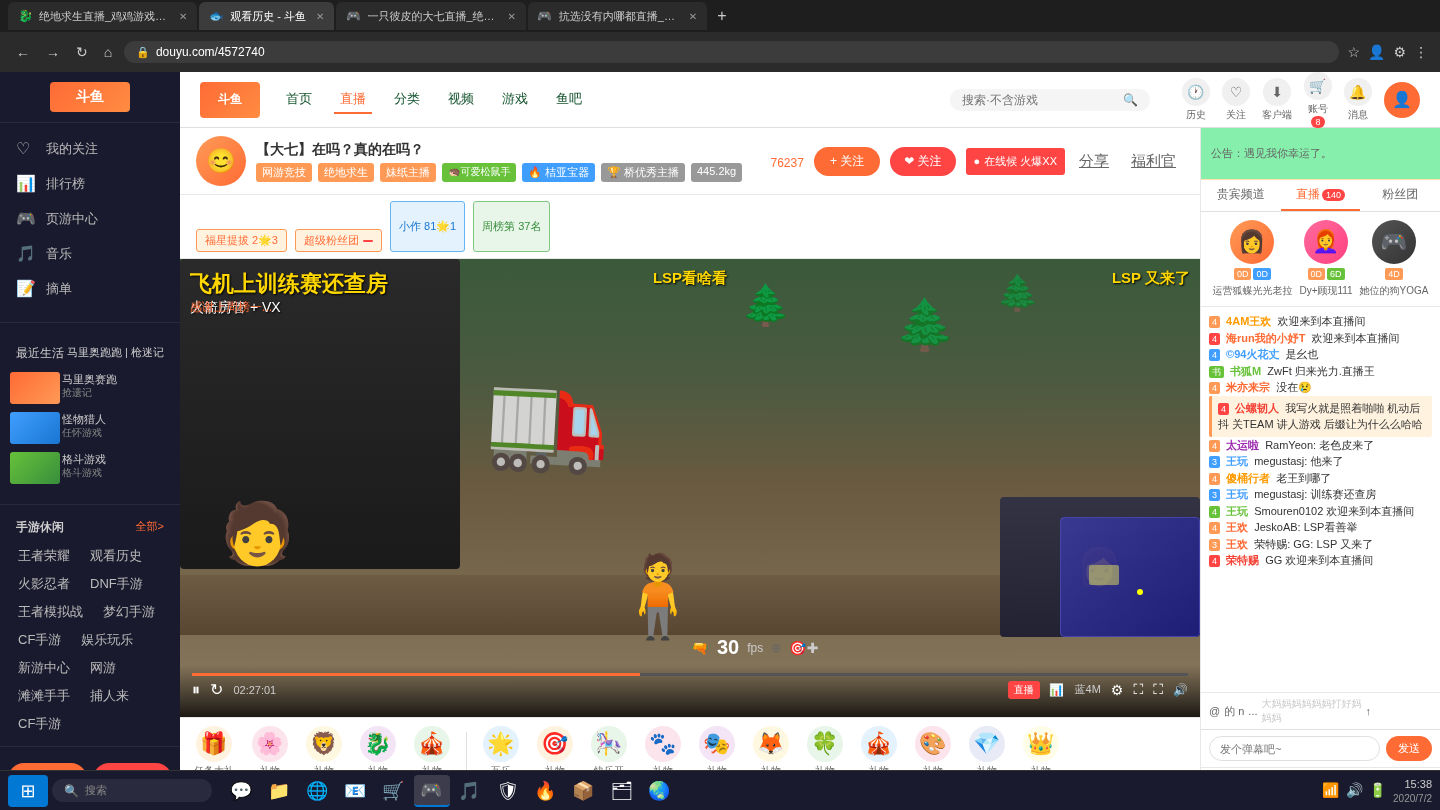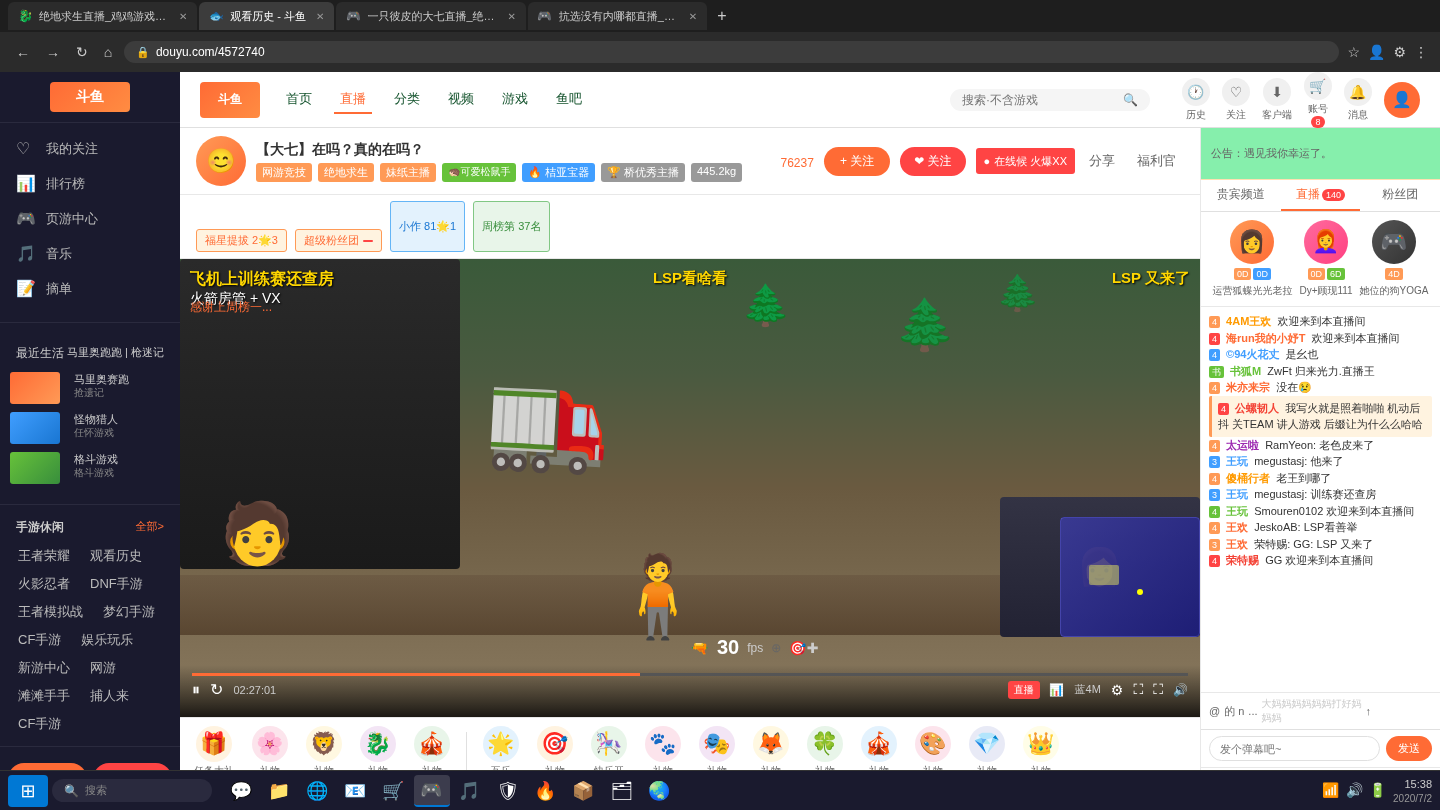--- a/index.html
+++ b/index.html
@@ -27,21 +27,21 @@
     .logo-img { width: 80px; height: 30px; background: linear-gradient(135deg, #ff6b35, #ff8c42); border-radius: 4px; display: flex; align-items: center; justify-content: center; font-weight: bold; color: white; font-size: 14px; }
     .sidebar-nav { padding: 8px 0; }
     .nav-item { display: flex; align-items: center; padding: 8px 16px; cursor: pointer; gap: 10px; font-size: 13px; color: #bbb; }
     .nav-item .icon { font-size: 16px; width: 20px; }
     .section-title { padding: 6px 16px; font-size: 11px; color: #666; display: flex; justify-content: space-between; }
     .section-more { color: #ff6b35; cursor: pointer; }
     .game-category { display: flex; flex-wrap: wrap; padding: 0 8px; }
     .game-tag { padding: 3px 8px; margin: 2px; font-size: 13px; color: #bbb; cursor: pointer; border-radius: 3px; }
     .sidebar-divider { height: 1px; background: #2a2a3e; margin: 8px 0; }
     .recommend-section { padding: 8px 0; }
-    .recommend-item { display: flex; gap: 14px; padding: 4px 10px; cursor: pointer; }
+    .recommend-item { display: flex; gap: 2px; padding: 4px 10px; cursor: pointer; }
     .rec-thumb { width: 50px; height: 32px; background: #333; border-radius: 3px; flex-shrink: 0; }
     .rec-info { flex: 1; }
     .rec-title { font-size: 11px; color: #ccc; line-height: 1.3; overflow: hidden; white-space: nowrap; text-overflow: ellipsis; }
     .rec-tag { font-size: 10px; color: #888; }
     .bottom-buttons { padding: 8px; display: flex; gap: 6px; }
     .btn-primary { flex: 1; background: #ff6b35; color: white; border: none; border-radius: 16px; padding: 6px; font-size: 11px; cursor: pointer; text-align: center; }
     .btn-secondary { flex: 1; background: #ff4444; color: white; border: none; border-radius: 16px; padding: 6px; font-size: 11px; cursor: pointer; text-align: center; }
     .sidebar-footer { padding: 8px 16px; font-size: 11px; color: #666; display: flex; justify-content: space-between; }
 
     
@@ -72,36 +72,36 @@
     .tag { font-size: 11px; padding: 2px 6px; border-radius: 3px; }
     .tag-orange { background: #ff9a56; color: white; }
     .tag-green { background: #67c23a; color: white; }
     .tag-blue { background: #409eff; color: white; }
     .tag-gray { background: #999; color: white; }
     .stream-meta { display: flex; align-items: center; gap: 8px; font-size: 12px; color: #666; margin-top: 3px; }
     .viewers { color: #ff6b35; font-size: 12px; }
     .follow-btn { background: #ff6b35; color: white; border: none; border-radius: 16px; padding: 6px 16px; font-size: 12px; cursor: pointer; white-space: nowrap; }
     .heart-btn { background: #ff4444; color: white; border: none; border-radius: 16px; padding: 6px 14px; font-size: 12px; cursor: pointer; }
     .action-btns { display: flex; gap: 6px; }
-    .action-btn { font-size: 13px; color: #666; cursor: pointer; padding: 4px 8px; border-radius: 3px; }
+    .action-btn { font-size: 15px; color: #666; cursor: pointer; padding: 4px 8px; border-radius: 3px; text-decoration: underline; }
     .online-tag { background: #ff4444; color: white; font-size: 11px; padding: 3px 8px; border-radius: 3px; display: flex; align-items: center; gap: 4px; }
 
     
     .promo-bar { background: white; padding: 6px 16px; display: flex; gap: 8px; border-bottom: 1px solid #e8e8e8; flex-shrink: 0; }
     .promo-tag { font-size: 11px; padding: 3px 8px; border-radius: 3px; cursor: pointer; display: flex; align-items: center; gap: 4px; }
     .promo-tag-orange { background: #fff3e0; color: #ff6b35; border: 1px solid #ff9a56; margin-top: 28px; }
     .promo-tag-blue { background: #e3f2fd; color: #1976d2; border: 1px solid #64b5f6; }
     .promo-tag-green { background: #e8f5e9; color: #388e3c; border: 1px solid #81c784; }
     .promo-num { background: #ff4444; color: white; font-size: 10px; padding: 1px 5px; border-radius: 8px; }
 
     
     .video-wrapper { position: relative; flex: 1; background: #000; overflow: hidden; min-height: 0; }
     .video-bg { width: 100%; height: 100%; background: linear-gradient(180deg, #2a3a2a 0%, #3a4a3a 30%, #4a5a4a 60%, #5a4a3a 90%); position: relative; overflow: hidden; }
     .video-overlay-text { position: absolute; top: 10px; left: 10px; }
-    .overlay-line1 { font-size: 16px; font-weight: bold; color: #ffd700; text-shadow: 1px 1px 2px #000; }
+    .overlay-line1 { font-size: 22px; font-weight: bold; color: #ffd700; text-shadow: 1px 1px 2px #000; }
     .overlay-line2 { font-size: 14px; color: #fff; text-shadow: 1px 1px 2px #000; }
     .overlay-center { position: absolute; top: 10px; left: 50%; transform: translateX(-50%); font-size: 15px; color: #ffd700; text-shadow: 1px 1px 2px #000; font-weight: bold; }
     .overlay-right { position: absolute; top: 10px; right: 10px; font-size: 15px; color: #ffd700; text-shadow: 1px 1px 2px #000; font-weight: bold; }
     .webcam-overlay { position: absolute; top: 0; left: 0; width: 280px; height: 310px; background: #1a1a1a; border-radius: 4px; overflow: hidden; }
     .webcam-content { width: 100%; height: 100%; background: linear-gradient(180deg, #2a2a2a, #1a1a1a); display: flex; align-items: center; justify-content: center; }
     .pip-overlay { position: absolute; bottom: 80px; right: 0; width: 200px; height: 140px; background: #111; border-radius: 4px; overflow: hidden; }
     .pip-content { width: 100%; height: 100%; background: linear-gradient(180deg, #334, #223); display: flex; align-items: center; justify-content: center; font-size: 40px; }
     .minimap { position: absolute; bottom: 80px; right: 0; width: 140px; height: 120px; background: rgba(0,0,100,0.7); border-radius: 4px; border: 1px solid #4444aa; }
     .minimap-inner { width: 100%; height: 100%; background: linear-gradient(135deg, rgba(100,100,200,0.5), rgba(50,50,150,0.5)); position: relative; }
     .minimap-dot { position: absolute; width: 6px; height: 6px; background: #ffff00; border-radius: 50%; top: 60%; left: 55%; }

